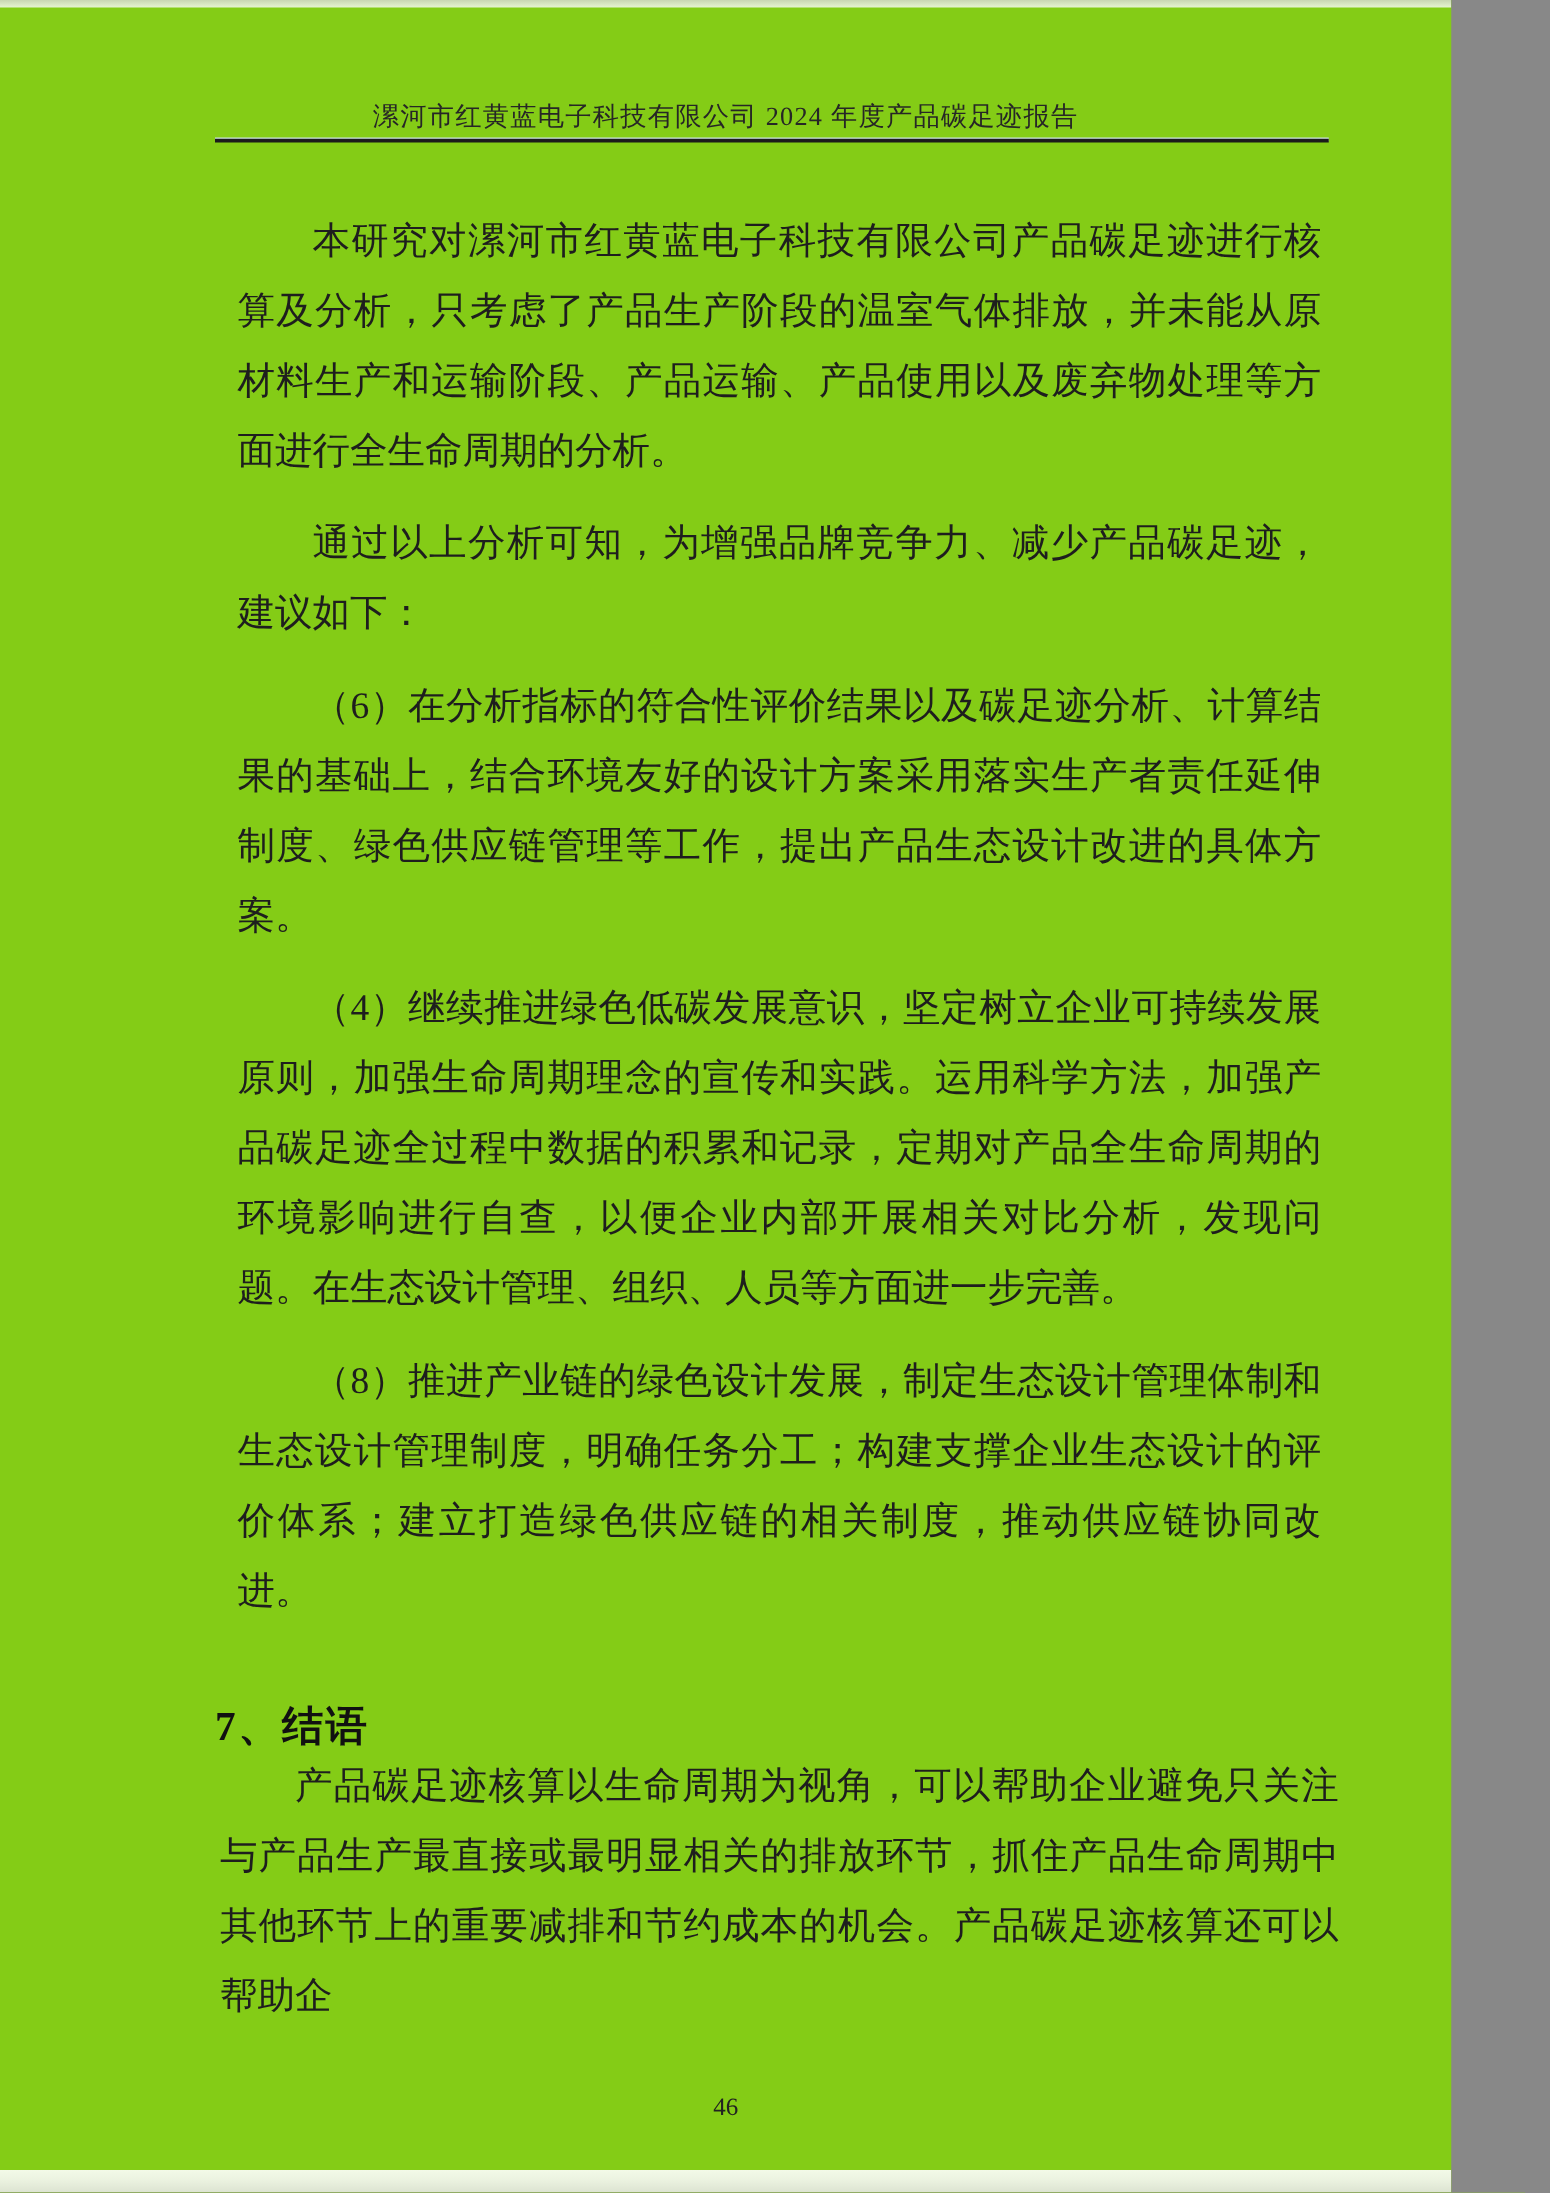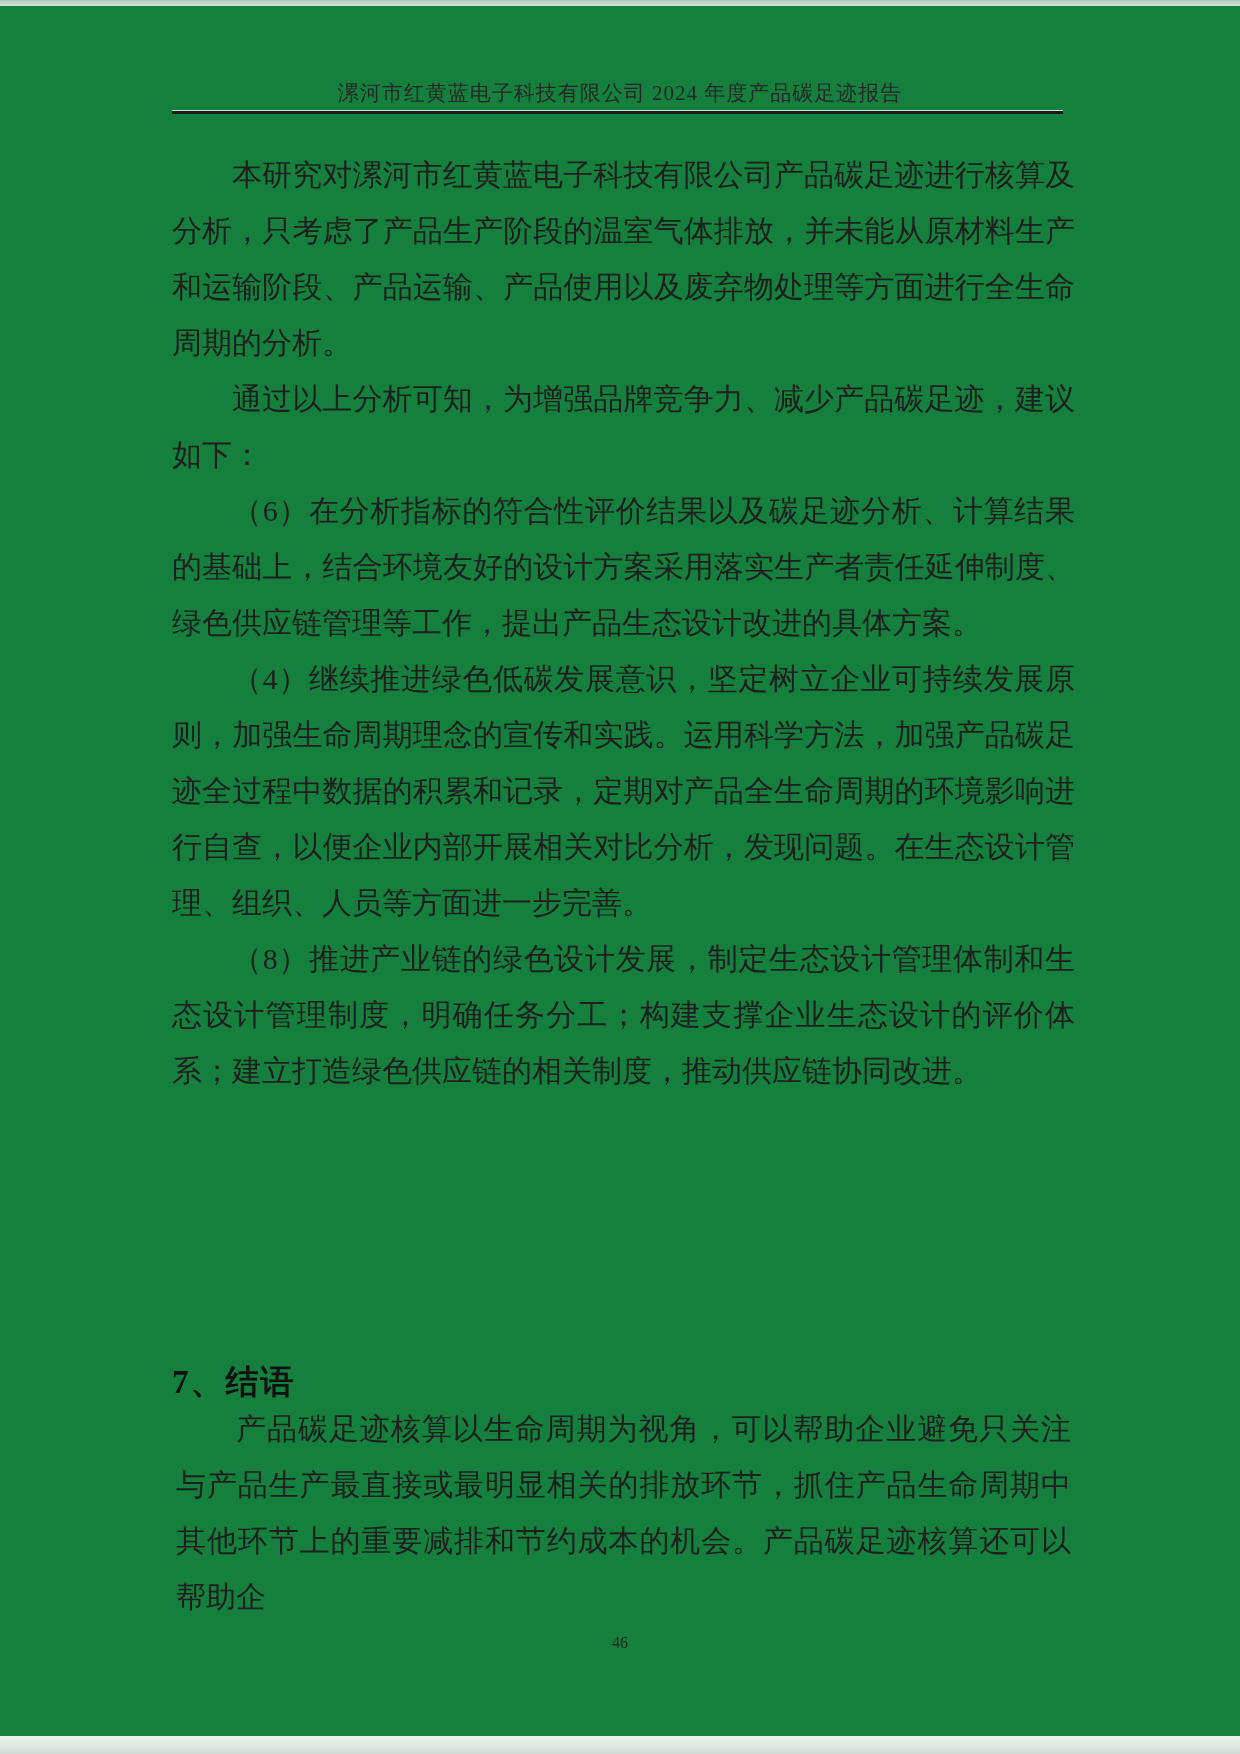--- a/index.html
+++ b/index.html
@@ -3,25 +3,26 @@
 <meta charset="utf-8">
 <style>
   html, body {
     margin: 0;
     padding: 0;
     background: #888;
     font-family: "Liberation Serif", "DejaVu Serif", serif;
   }
   .page {
     position: relative;
-    width: 1240px;
+    width: 1137px;
     height: 1754px;
-    background: #15803d;
+    background: #84cc16;
     overflow: hidden;
     color: #1e1e1e;
+    padding-left: 24px;
   }
   
   .scan-top-edge {
     position: absolute;
     top: 0; left: 0;
     width: 100%; height: 6px;
     background: linear-gradient(to bottom, #d9d9d9, #ffffff);
     opacity: 0.8;
   }
   .scan-bottom-edge {
@@ -52,21 +53,21 @@
     position: absolute;
     top: 147px; left: 172px;
     width: 903px;
     font-size: 30px;
     line-height: 56px;
     text-align: justify;
     text-justify: inter-ideograph;
     color: #1e1e1e;
   }
   .doc-body p {
-    margin: 0;
+    margin: 18px;
     text-indent: 2em;
   }
   .section-heading {
     position: absolute;
     top: 1354px; left: 172px;
     width: 903px;
     margin: 0;
     font-size: 33px;
     line-height: 56px;
     font-weight: bold;
@@ -82,24 +83,24 @@
     text-align: justify;
     text-justify: inter-ideograph;
     color: #1e1e1e;
   }
   .closing-body p {
     margin: 4px;
     text-indent: 2em;
   }
   .page-number {
     position: absolute;
-    top: 1634px; left: 0;
+    top: 1675px; left: 0;
     width: 100%;
     text-align: center;
-    font-size: 16px;
+    font-size: 20px;
     color: #222222;
   }
 </style>
 </head>
 <body>
 
 <div class="page">
 
   <div class="scan-top-edge"></div>
 

